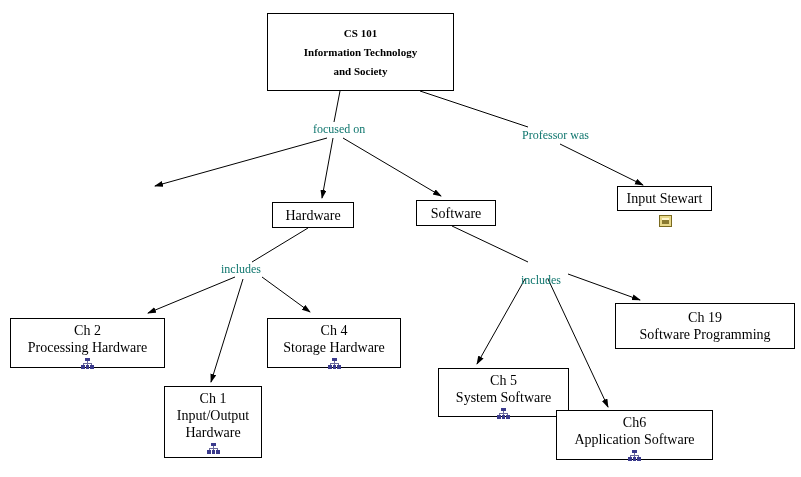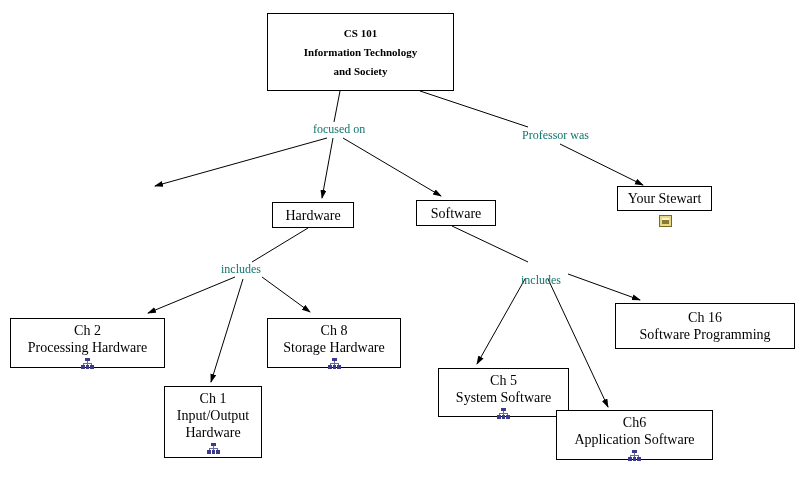--- a/index.html
+++ b/index.html
@@ -153,21 +153,21 @@
 
   <div class="node" style="left:272px; top:202px; width:82px; height:26px;">
     <div class="lines">Hardware</div>
   </div>
 
   <div class="node" style="left:416px; top:200px; width:80px; height:26px;">
     <div class="lines">Software</div>
   </div>
 
   <div class="node" style="left:617px; top:186px; width:95px; height:25px;">
-    <div class="lines">Your Stewart</div>
+    <div class="lines">Input Stewart</div>
   </div>
   <div class="res-icon" style="position:absolute; left:659px; top:213px;">
     <span class="inner"></span>
       <span class="inner2"></span>
   </div>
 
   <div class="node" style="left:10px; top:318px; width:155px; height:50px;">
     <div class="lines">Ch 2
 Processing Hardware</div>
     <div class="mini-icon">
@@ -192,21 +192,21 @@
         <span class="link l3"></span>
         <span class="link l4"></span>
       <span class="bar b1"></span>
         <span class="bar b2"></span>
         <span class="bar b3"></span>
         <span class="bar b4"></span>
     </div>
   </div>
 
   <div class="node" style="left:267px; top:318px; width:134px; height:50px;">
-    <div class="lines">Ch 8
+    <div class="lines">Ch 4
 Storage Hardware</div>
     <div class="mini-icon">
       <span class="link l1"></span>
         <span class="link l2"></span>
         <span class="link l3"></span>
         <span class="link l4"></span>
       <span class="bar b1"></span>
         <span class="bar b2"></span>
         <span class="bar b3"></span>
         <span class="bar b4"></span>
@@ -237,21 +237,21 @@
         <span class="link l3"></span>
         <span class="link l4"></span>
       <span class="bar b1"></span>
         <span class="bar b2"></span>
         <span class="bar b3"></span>
         <span class="bar b4"></span>
     </div>
   </div>
 
   <div class="node" style="left:615px; top:303px; width:180px; height:46px;">
-    <div class="lines">Ch 16
+    <div class="lines">Ch 19
 Software Programming</div>
   </div>
 
   <div class="edge-label" style="left:313px; top:122px;">focused on</div>
 
   <div class="edge-label" style="left:505px; top:128px;margin-left:17px;">Professor was</div>
 
   <div class="edge-label" style="left:221px; top:262px;">includes</div>
 
   <div class="edge-label" style="left:521px; top:273px;">includes</div>

